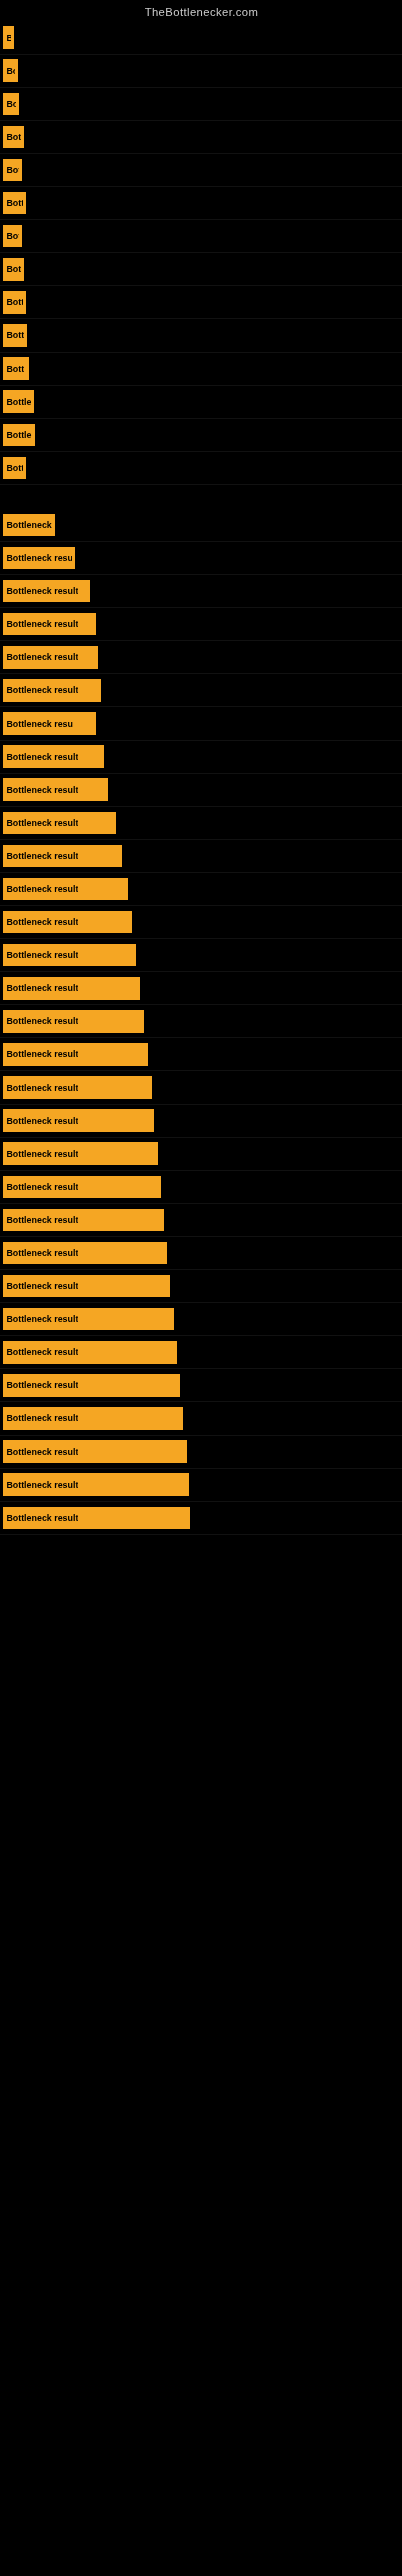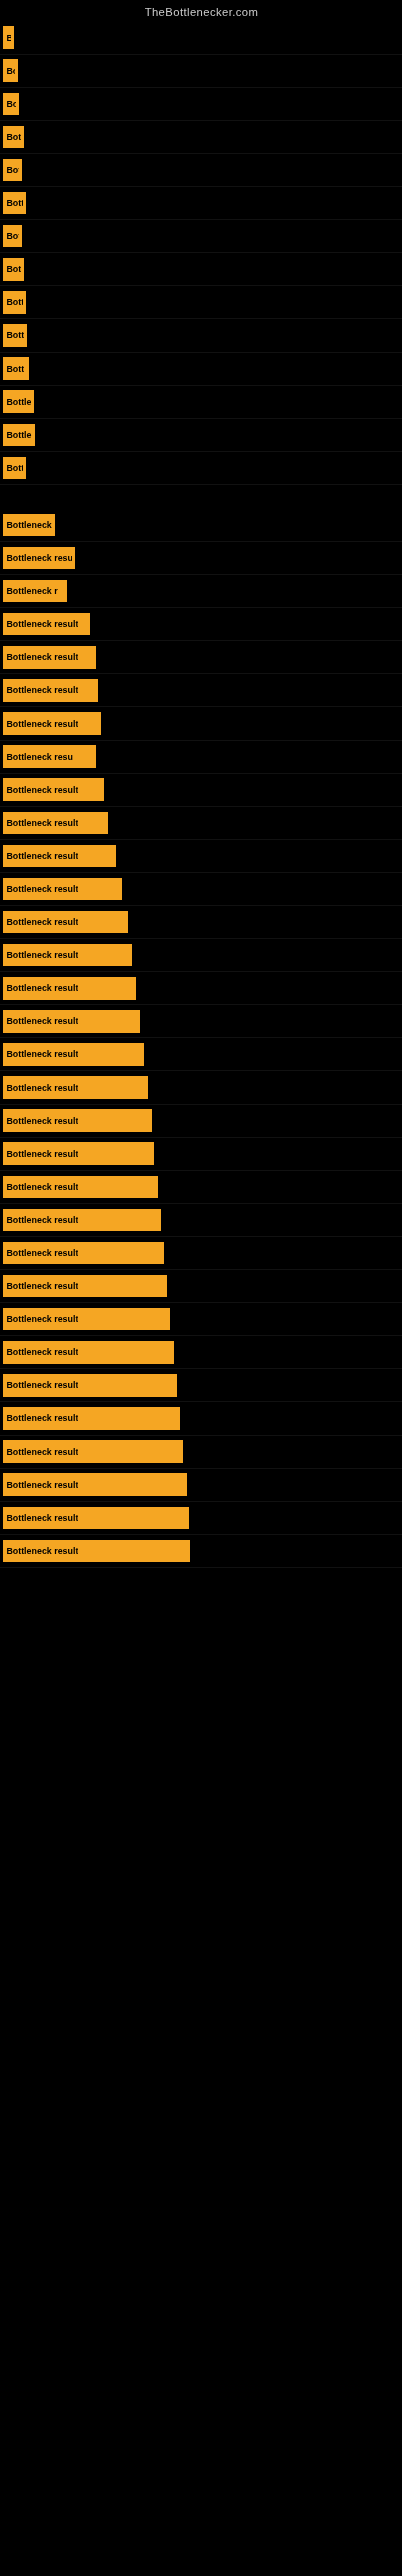--- a/index.html
+++ b/index.html
@@ -126,25 +126,20 @@
       <div class="bar" style="width: 52px; margin-top: 24px;">
         <span>Bottleneck</span>
       </div>
     </div>
     <div class="bar-container">
       <div class="bar" style="width: 72px;">
         <span>Bottleneck resu</span>
       </div>
     </div>
     <div class="bar-container">
-      <div class="bar" style="width: 64px;">
-        <span>Bottleneck r</span>
-      </div>
-    </div>
-    <div class="bar-container">
       <div class="bar" style="width: 87px;">
         <span>Bottleneck result</span>
       </div>
     </div>
     <div class="bar-container">
       <div class="bar" style="width: 93px;">
         <span>Bottleneck result</span>
       </div>
     </div>
     <div class="bar-container">

